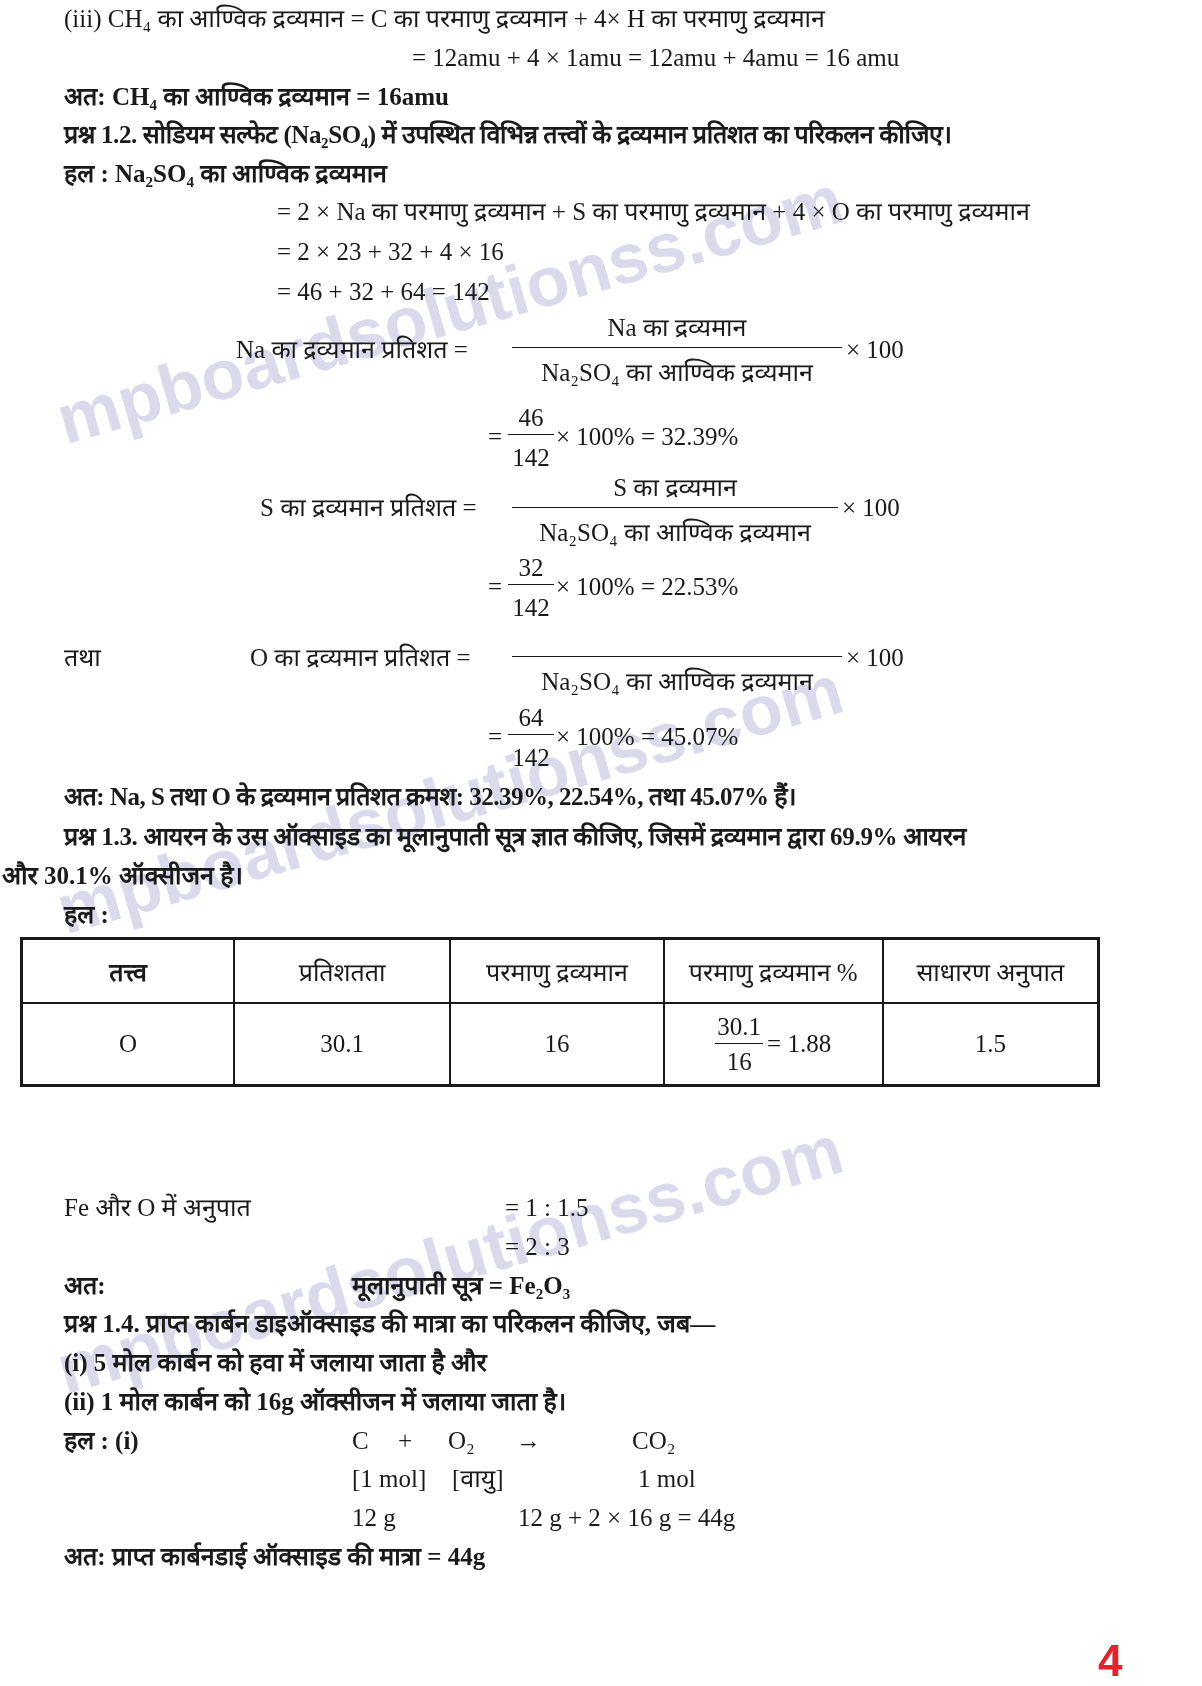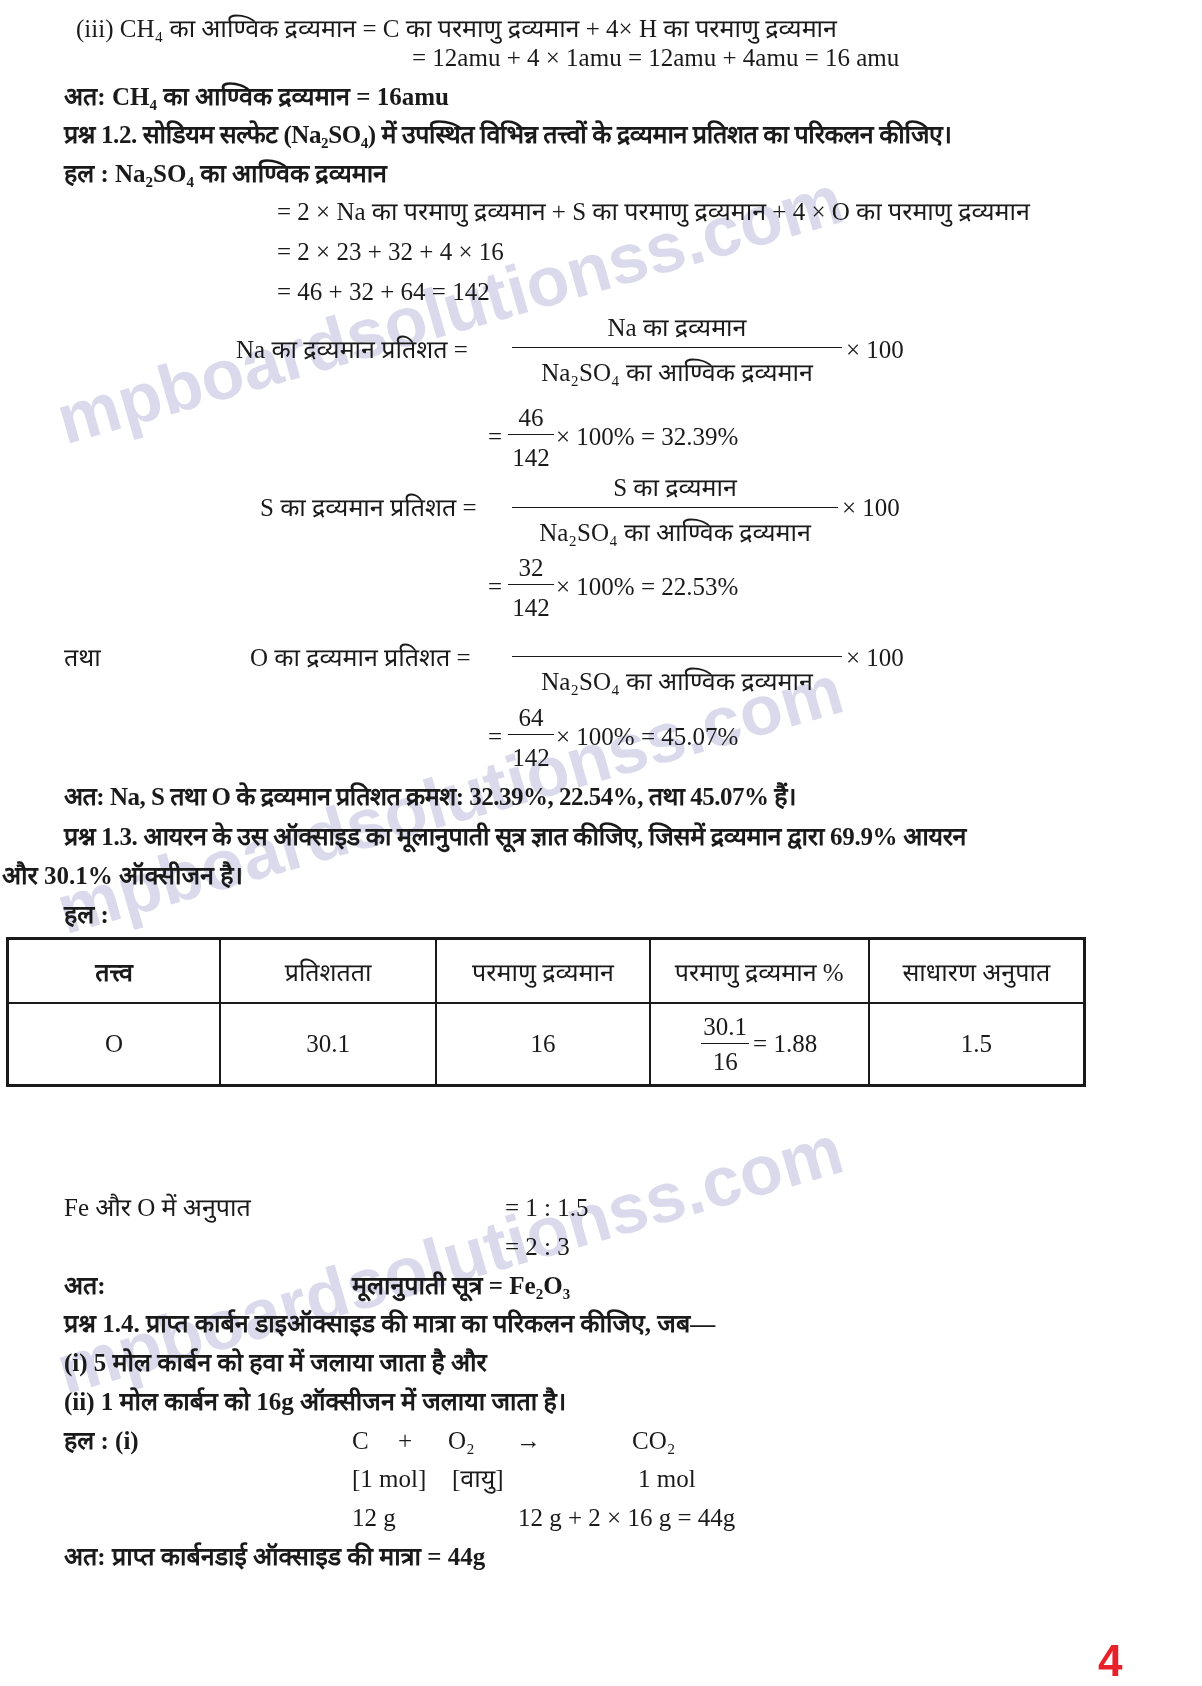--- a/index.html
+++ b/index.html
@@ -13,21 +13,21 @@
   .b { font-weight: bold; }
   .frac { position: absolute; }
   .frac .num, .frac .den { position: absolute; left: 0; right: 0; text-align: center; white-space: nowrap; line-height: 1; }
   .frac .bar { position: absolute; left: 0; right: 0; border-top: 1.5px solid #1a1a1a; }
   .wm {
     position: absolute; color: rgba(150,150,200,0.35); font-family: "Liberation Sans", sans-serif;
     font-weight: bold; font-size: 70px; white-space: nowrap; transform-origin: left bottom;
     pointer-events: none;
   }
   table.tbl {
-    position: absolute; left: 6px; top: 937px; width: 1080px;
+    position: absolute; left: 20px; top: 937px; width: 1080px;
     border-collapse: collapse; border: 3px solid #1a1a1a;
   }
   table.tbl td, table.tbl th {
     border: 2px solid #1a1a1a; text-align: center; font-weight: normal;
     font-size: 25px; padding: 0;
   }
   table.tbl th { height: 62px; }
   table.tbl td { height: 80px; position: relative; }
   .cellfrac { display: inline-flex; align-items: center; gap: 4px; }
   .cellfrac .f { display: inline-flex; flex-direction: column; align-items: center; }
@@ -38,21 +38,21 @@
     font-family: "Liberation Sans", sans-serif; font-weight: bold; font-size: 44px;
   }
 </style>
 </head>
 <body>
 
 <div class="wm" style="left:70px; top:380px; transform: rotate(-16deg);">mpboardsolutionss.com</div>
 <div class="wm" style="left:70px; top:870px; transform: rotate(-16deg);">mpboardsolutionss.com</div>
 <div class="wm" style="left:70px; top:1330px; transform: rotate(-16deg);">mpboardsolutionss.com</div>
 
-<div class="ln" style="left:64px; top:16px;margin-left:12px;">(iii) CH₄ का आण्विक द्रव्यमान = C का परमाणु द्रव्यमान + 4× H का परमाणु द्रव्यमान</div>
+<div class="ln" style="left:64px; top:6px;">(iii) CH₄ का आण्विक द्रव्यमान = C का परमाणु द्रव्यमान + 4× H का परमाणु द्रव्यमान</div>
 <div class="ln" style="left:412px; top:45px;">= 12amu + 4 × 1amu = 12amu + 4amu = 16 amu</div>
 <div class="ln b" style="left:64px; top:84px;">अत: CH₄ का आण्विक द्रव्यमान = 16amu</div>
 
 <div class="ln b" style="left:64px; top:122px; letter-spacing:-0.4px;">प्रश्न 1.2. सोडियम सल्फेट (Na₂SO₄) में उपस्थित विभिन्न तत्त्वों के द्रव्यमान प्रतिशत का परिकलन कीजिए।</div>
 <div class="ln b" style="left:64px; top:161px;">हल : Na₂SO₄ का आण्विक द्रव्यमान</div>
 <div class="ln" style="left:277px; top:199px;">= 2 × Na का परमाणु द्रव्यमान + S का परमाणु द्रव्यमान + 4 × O का परमाणु द्रव्यमान</div>
 <div class="ln" style="left:277px; top:239px;">= 2 × 23 + 32 + 4 × 16</div>
 <div class="ln" style="left:277px; top:279px;">= 46 + 32 + 64 = 142</div>
 
 <div class="ln" style="left:236px; top:337px;">Na का द्रव्यमान प्रतिशत =</div>

